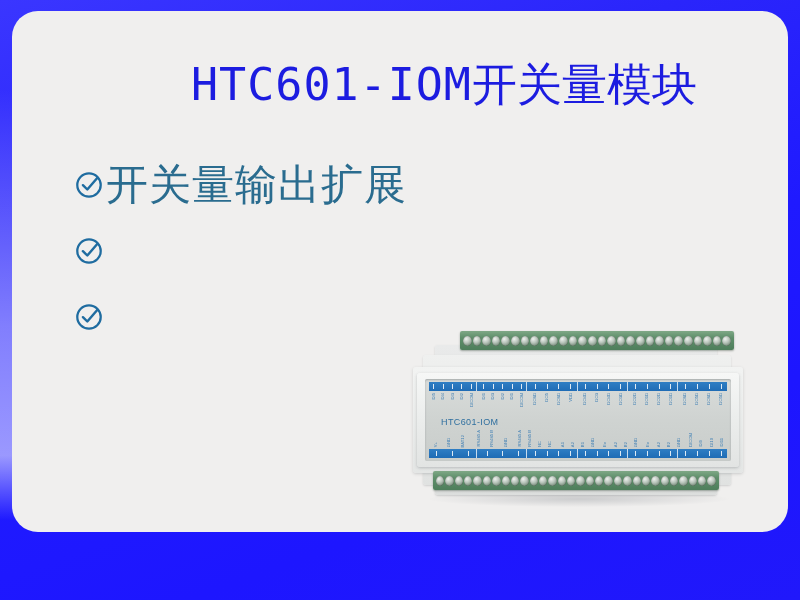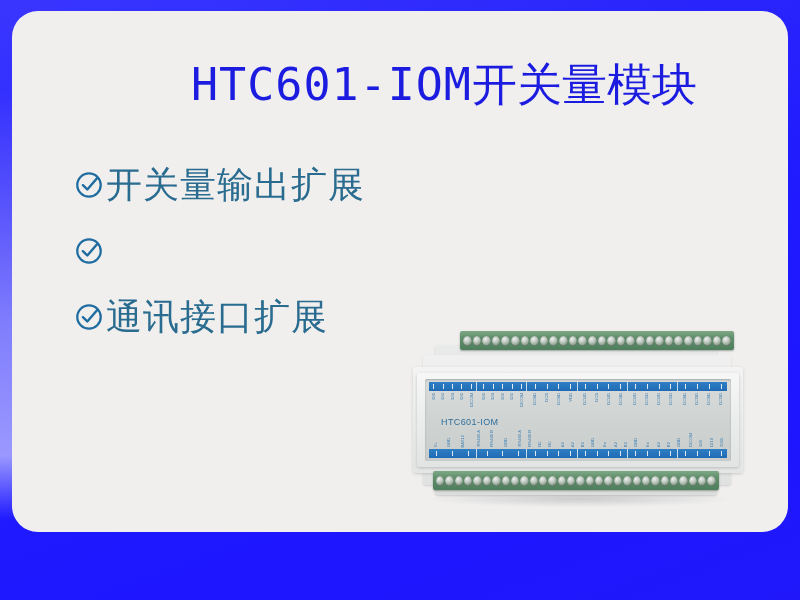--- a/index.html
+++ b/index.html
@@ -32,21 +32,21 @@
     font-family:"DejaVu Sans Mono","Liberation Mono",monospace;
     white-space:nowrap;font-weight:400;padding-left:44px;
   }
   #title .cn{font-family:"DejaVu Sans","Liberation Sans",sans-serif;letter-spacing:0px;}
 
   
   #features{position:absolute;left:62px;top:152px;width:400px;}
   .feature{display:flex;align-items:center;margin-bottom:22px;height:44px;}
   .feature .tick{width:30px;height:30px;flex:0 0 30px;margin-right:2px;display:block;}
   .feature .flabel{
-    color:#2a6c8f;font-size:36px;line-height:40px;letter-spacing:1px;
+    color:#2a6c8f;font-size:42px;line-height:40px;letter-spacing:1px;
     font-family:"DejaVu Sans","Liberation Sans",sans-serif;white-space:nowrap;
   }
 
   
   #product{position:absolute;left:393px;top:312px;width:352px;height:200px;}
   .shadow{
     position:absolute;left:24px;top:168px;width:300px;height:16px;border-radius:50%;
     background:radial-gradient(ellipse at center,rgba(120,125,132,.30) 0%,rgba(120,125,132,0) 72%);
   }
   
@@ -136,21 +136,20 @@
         </span>
       </div>
 
       <div class="feature">
         <span class="tick">
           <svg viewBox="0 0 32 32" width="30" height="30" aria-hidden="true">
             <circle cx="16" cy="16" r="12.5" fill="none" stroke="#1f6ca0" stroke-width="2.4"></circle>
             <path d="M9.5 16.2 L14.2 20.8 L25 8.2" fill="none" stroke="#1f6ca0" stroke-width="2.6" stroke-linecap="round" stroke-linejoin="round"></path>
           </svg>
         </span>
-        <span class="flabel">通讯接口扩展</span>
       </div>
 
     </div>
 
     <div id="product">
       <div class="shadow"></div>
 
       <div class="plate p1"></div>
       <div class="plate p2"></div>
       <div class="plate p3"></div>

